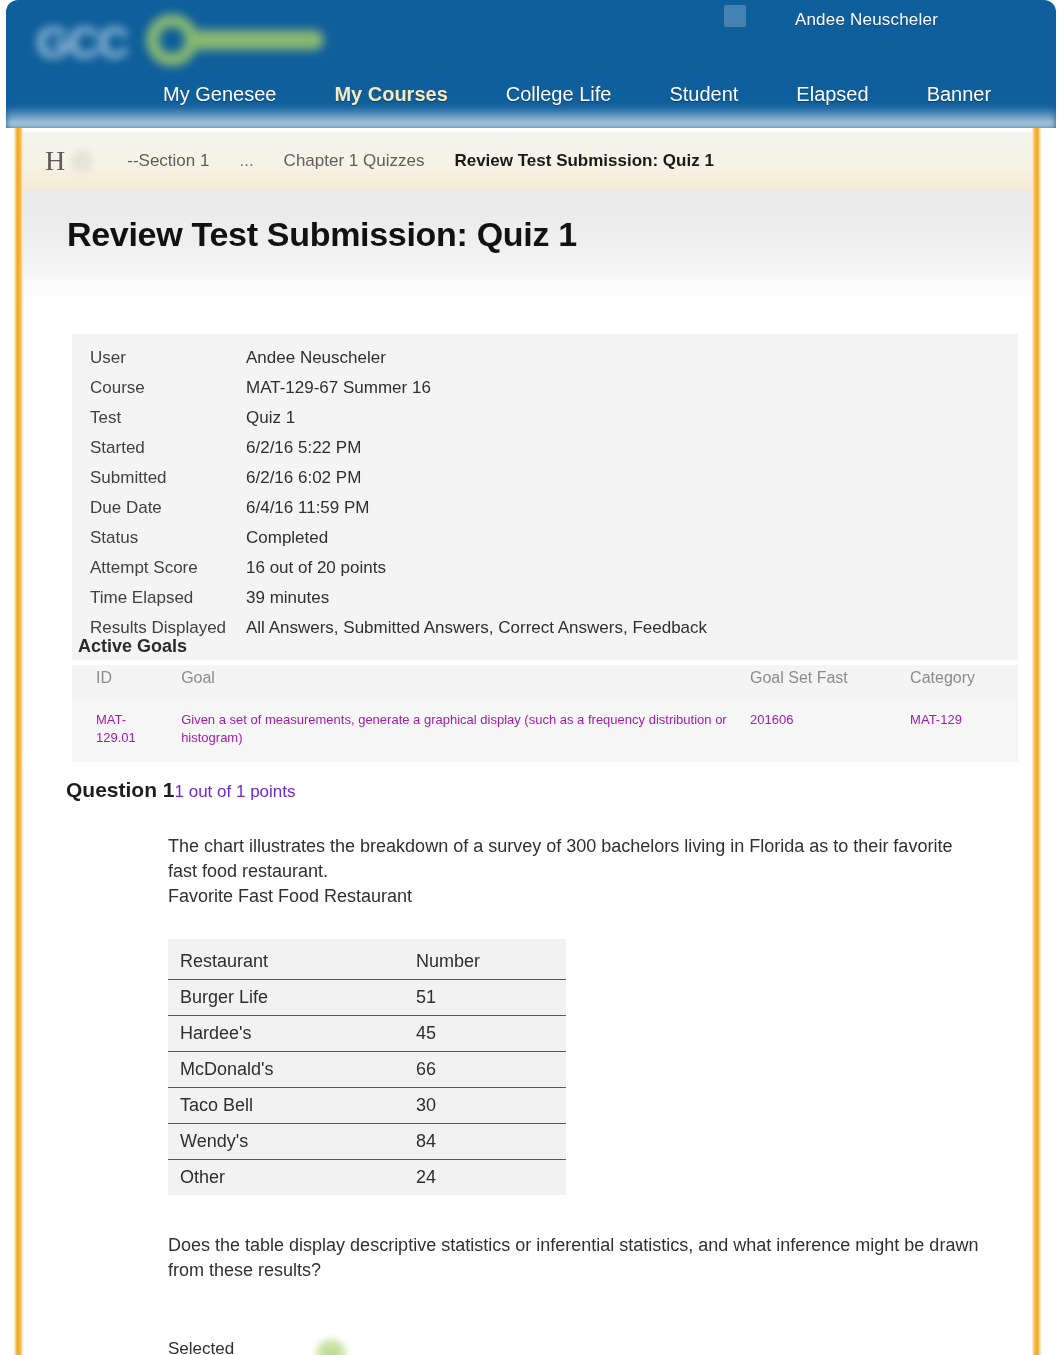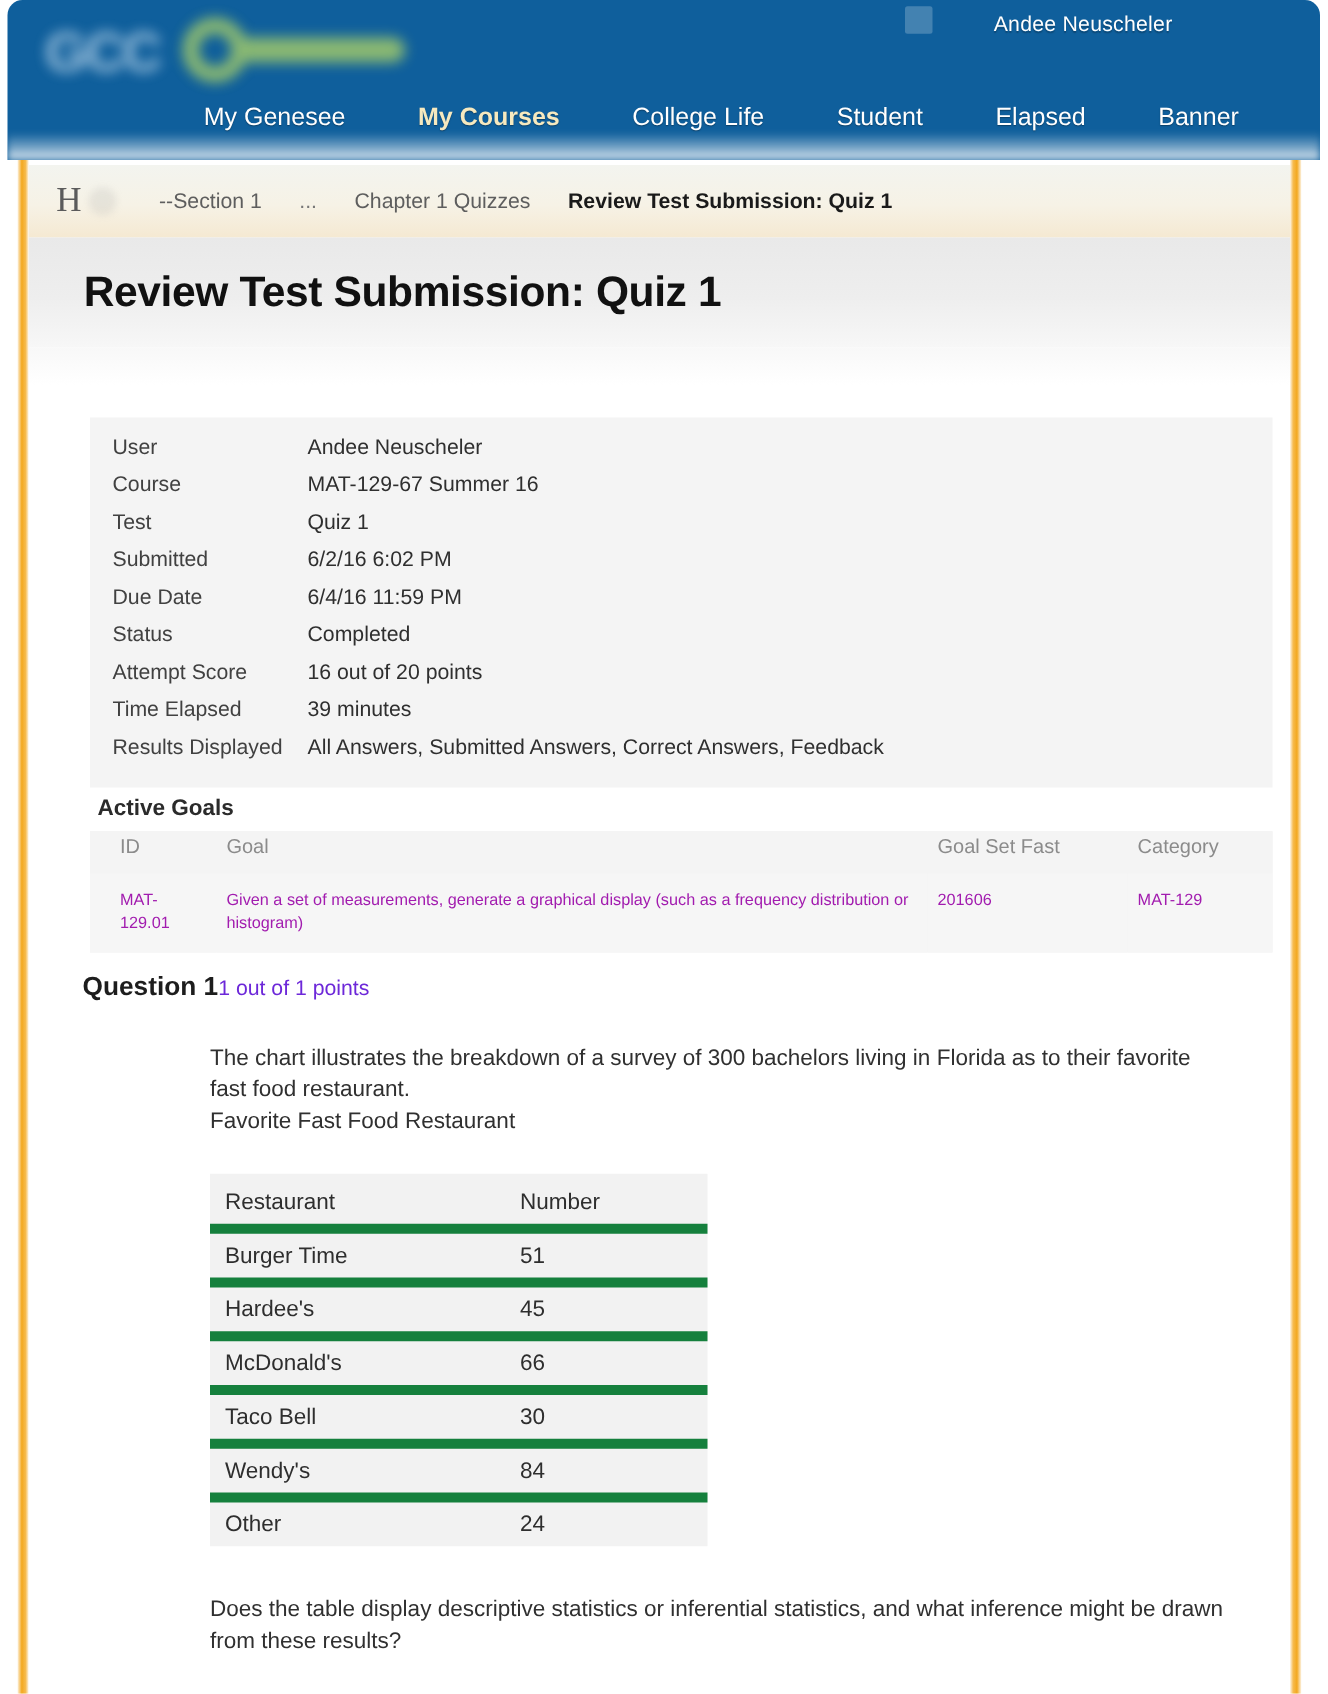--- a/index.html
+++ b/index.html
@@ -303,21 +303,21 @@
     border-collapse: collapse;
     background: #f2f2f2;
   }
   #restaurant-table th,
   #restaurant-table td {
     font-size: 18px;
     font-weight: 400;
     color: #2e2e2e;
     text-align: left;
     padding: 7px 10px 7px 12px;
-    border-bottom: 8px solid #15803d;
+    border-bottom: 1px solid #15803d;
   }
   #restaurant-table th { padding-top: 12px; }
   #restaurant-table tr:last-child td { border-bottom: none; }
   #restaurant-table .cell-name { width: 232px; }
   #restaurant-table .cell-num  { padding-left: 16px; }
   #restaurant-table thead th:first-child { padding-left: 12px; }
 
   #q-followup {
     margin-top: 38px;
     font-size: 18px;
@@ -402,20 +402,24 @@
         <span class="info-label">User</span>
         <span class="info-value">Andee Neuscheler</span>
       </div>
       <div class="info-row">
         <span class="info-label">Course</span>
         <span class="info-value">MAT-129-67 Summer 16</span>
       </div>
       <div class="info-row">
         <span class="info-label">Test</span>
         <span class="info-value">Quiz 1</span>
+      </div>
+      <div class="info-row">
+        <span class="info-label">Started</span>
+        <span class="info-value">6/2/16 5:22 PM</span>
       </div>
       <div class="info-row">
         <span class="info-label">Submitted</span>
         <span class="info-value">6/2/16 6:02 PM</span>
       </div>
       <div class="info-row">
         <span class="info-label">Due Date</span>
         <span class="info-value">6/4/16 11:59 PM</span>
       </div>
       <div class="info-row">
@@ -471,21 +475,21 @@
 
         <table id="restaurant-table">
           <thead>
             <tr>
               <th class="cell-name">Restaurant</th>
               <th class="cell-num">Number</th>
             </tr>
           </thead>
           <tbody>
             <tr>
-              <td class="cell-name">Burger Time</td>
+              <td class="cell-name">Burger Life</td>
               <td class="cell-num">51</td>
             </tr>
             <tr>
               <td class="cell-name">Hardee's</td>
               <td class="cell-num">45</td>
             </tr>
             <tr>
               <td class="cell-name">McDonald's</td>
               <td class="cell-num">66</td>
             </tr>

